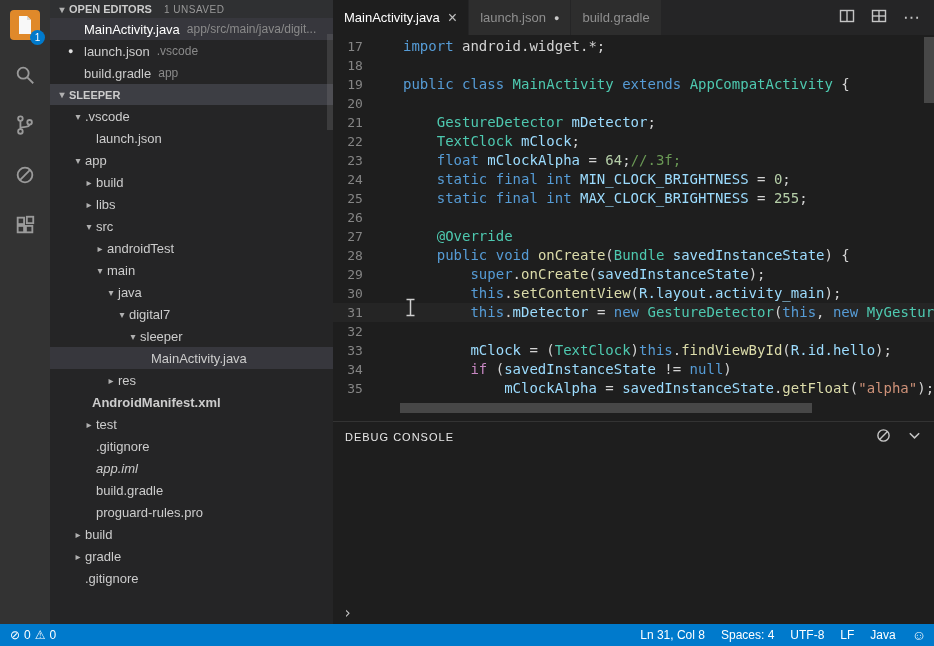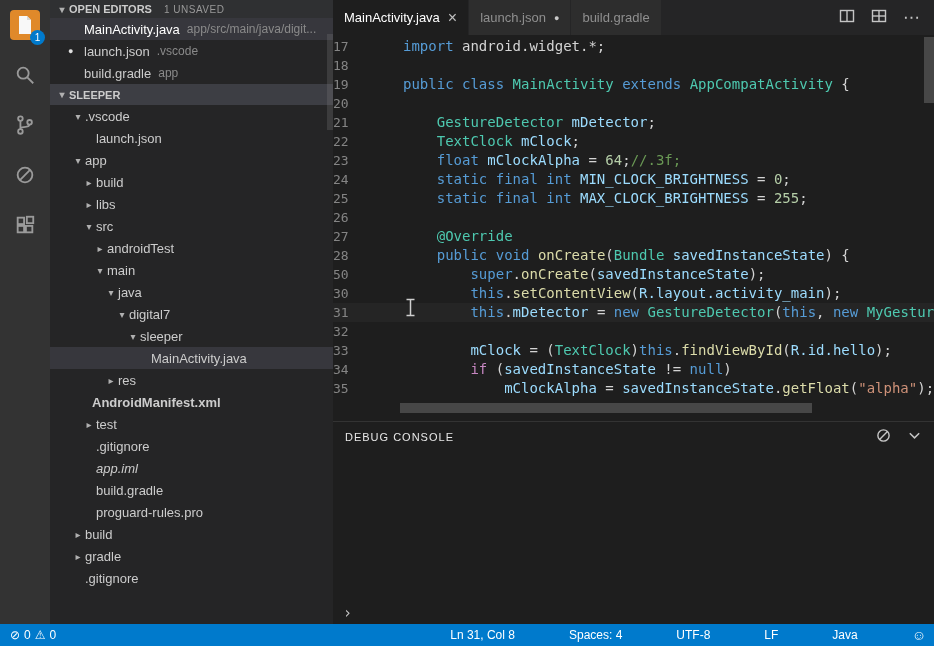--- a/index.html
+++ b/index.html
@@ -56,21 +56,21 @@
   .tab-close { font-size:16px; line-height:1; color:#c0c0c0; }
   .tab-dirty { font-size:9px; color:#c8c8c8; }
   .tab-actions { margin-left:auto; display:flex; align-items:center; gap:16px; padding-right:14px; color:#c5c5c5; }
   .more-dots { font-size:17px; line-height:1; }
 
   .editor { flex:1; position:relative; overflow:hidden;
     font-family:"DejaVu Sans Mono", monospace; font-size:14px; }
   .code-lines { padding-top:2px; }
   .code-line { height:19px; line-height:19px; display:flex; }
   .code-line.current { background:rgba(255,255,255,.035); }
-  .ln { width:44px; flex:none; text-align:left; color:#858585; font-size:13px; }
+  .ln { width:44px; flex:none; text-align:center; color:#858585; font-size:13px; }
   .code-text { padding-left:26px; white-space:pre; color:var(--default-text,#d4d4d4); overflow:hidden; }
   .tok-kw  { color:var(--keyword,#569cd6); }
   .tok-ctrl{ color:var(--control,#c586c0); }
   .tok-type{ color:var(--type,#4ec9b0); }
   .tok-fn  { color:var(--function,#dcdcaa); }
   .tok-var { color:var(--variable,#9cdcfe); }
   .tok-num { color:var(--number,#b5cea8); }
   .tok-str { color:var(--string,#ce9178); }
   .tok-com { color:var(--comment,#6a9955); }
   .tok-pun { color:var(--default-text,#d4d4d4); }
@@ -88,21 +88,21 @@
   .panel-body { flex:1; }
   .panel-input { height:22px; flex:none; display:flex; align-items:center; padding-left:10px; }
   .prompt { font-family:"DejaVu Sans Mono", monospace; font-size:15px; color:#c5c5c5; }
 
   
   .statusbar { height:22px; flex:none; background:var(--status-bar,#007acc); color:#ffffff;
     display:flex; align-items:center; font-size:12px; }
   .sb-left { display:flex; align-items:center; gap:4px; padding-left:10px; }
   .sb-ico { font-size:12px; }
   .sb-right { margin-left:auto; display:flex; align-items:center; }
-  .sb-item { padding:0 8px; white-space:nowrap;margin-left:38px; }
+  .sb-item { padding:0 8px; white-space:nowrap; }
   .smiley { font-size:14px; }
 </style>
 </head>
 <body>
 
 <div class="window">
   <div class="main-row">
 
     <div class="activitybar">
       <div class="ab-item">
@@ -347,21 +347,21 @@
             </div>
             <div class="code-line">
               <span class="ln">27</span>
               <span class="code-text"><span class="tok-pun">    </span><span class="tok-type">@Override</span></span>
             </div>
             <div class="code-line">
               <span class="ln">28</span>
               <span class="code-text"><span class="tok-pun">    </span><span class="tok-kw">public void </span><span class="tok-fn">onCreate</span><span class="tok-pun">(</span><span class="tok-type">Bundle</span><span class="tok-pun"> </span><span class="tok-var">savedInstanceState</span><span class="tok-pun">) {</span></span>
             </div>
             <div class="code-line">
-              <span class="ln">50</span>
+              <span class="ln">29</span>
               <span class="code-text"><span class="tok-pun">        </span><span class="tok-kw">super</span><span class="tok-pun">.</span><span class="tok-fn">onCreate</span><span class="tok-pun">(</span><span class="tok-var">savedInstanceState</span><span class="tok-pun">);</span></span>
             </div>
             <div class="code-line">
               <span class="ln">30</span>
               <span class="code-text"><span class="tok-pun">        </span><span class="tok-kw">this</span><span class="tok-pun">.</span><span class="tok-fn">setContentView</span><span class="tok-pun">(</span><span class="tok-var">R.layout.activity_main</span><span class="tok-pun">);</span></span>
             </div>
             <div class="code-line current">
               <span class="ln">31</span>
               <span class="code-text"><span class="tok-pun">        </span><span class="tok-kw">this</span><span class="tok-pun">.</span><span class="tok-var">mDetector</span><span class="tok-pun"> = </span><span class="tok-kw">new</span><span class="tok-pun"> </span><span class="tok-type">GestureDetector</span><span class="tok-pun">(</span><span class="tok-kw">this</span><span class="tok-pun">, </span><span class="tok-kw">new</span><span class="tok-pun"> </span><span class="tok-type">MyGesture</span></span>
             </div>

